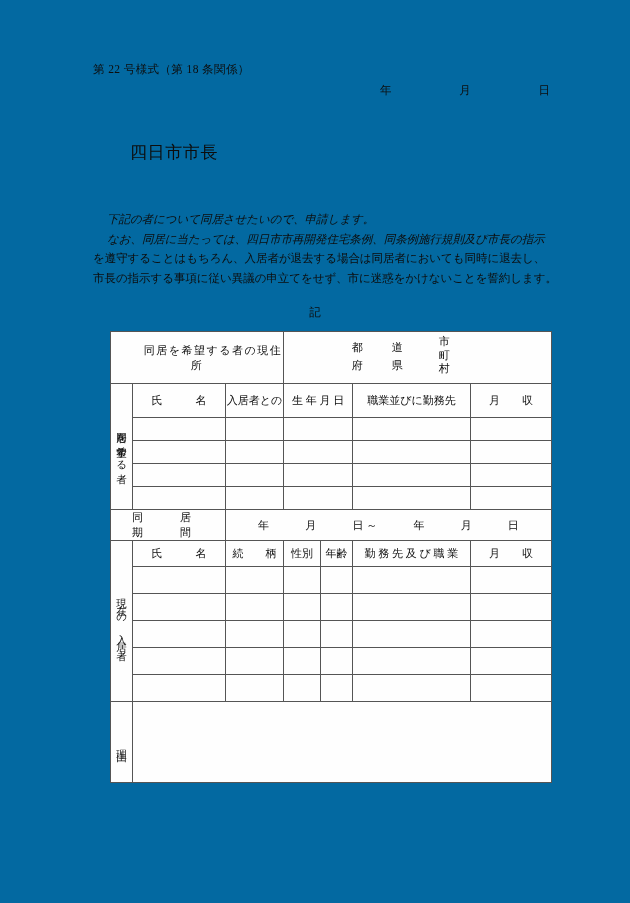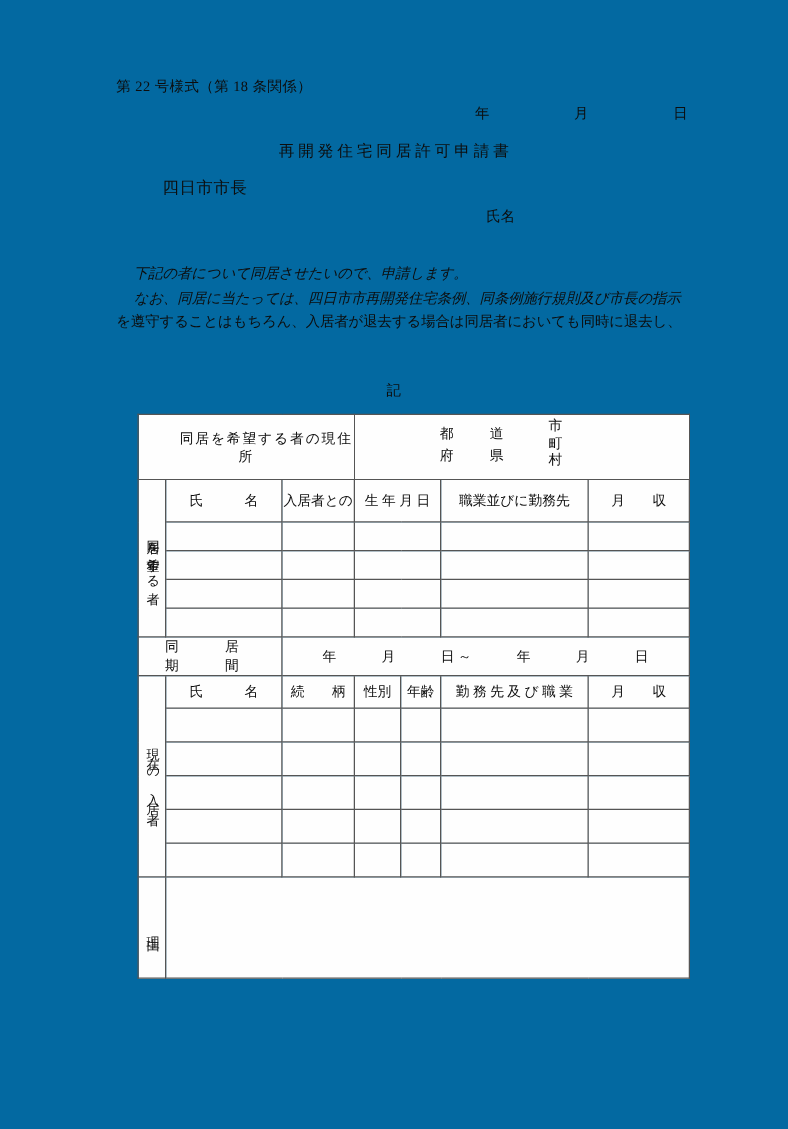--- a/index.html
+++ b/index.html
@@ -52,21 +52,21 @@
     font-size: 12.5px;
     letter-spacing: 3.1px;
     text-indent: 3.1px;
     white-space: nowrap;
   }
 
   .addressee {
     position: absolute;
     left: 130px;
     top: 141px;
-    font-size: 13px;
+    font-size: 17px;
     letter-spacing: 0.6px;
     white-space: nowrap;
   }
 
   .applicant-block {
     position: absolute;
     left: 389px;
     top: 166px;
     font-size: 11.5px;
     width: 165px;
@@ -189,34 +189,31 @@
 <div class="page">
 
   <div class="form-no">第 22 号様式（第 18 条関係）</div>
 
   <div class="date-line">
     <span>年</span>
     <span>月</span>
     <span>日</span>
   </div>
 
-  <div class="doc-title">再開発住宅同居許可申請書</div>
 
   <div class="addressee">四日市市長</div>
 
   <div class="applicant-block">
-    <div class="applicant-row">
-      <span class="name-only">氏名</span>
-    </div>
   </div>
 
   <div class="body-text">
     <p class="indent">下記の者について同居させたいので、申請します。</p>
     <p class="indent">なお、同居に当たっては、四日市市再開発住宅条例、同条例施行規則及び市長の指示</p>
     <p>を遵守することはもちろん、入居者が退去する場合は同居者においても同時に退去し、</p>
+    <p>市長の指示する事項に従い異議の申立てをせず、市に迷惑をかけないことを誓約します。</p>
   </div>
 
   <div class="ki-mark">記</div>
 
   <table class="form-table">
     <colgroup>
       <col style="width:22px">
       <col style="width:93px">
       <col style="width:58px">
       <col style="width:37px">

